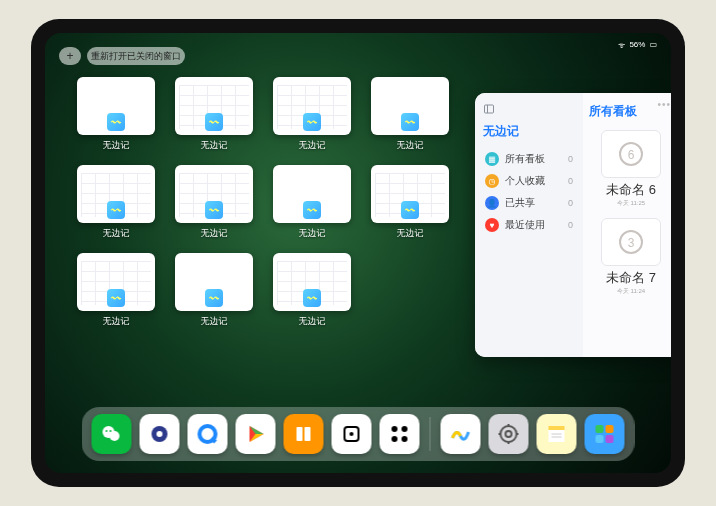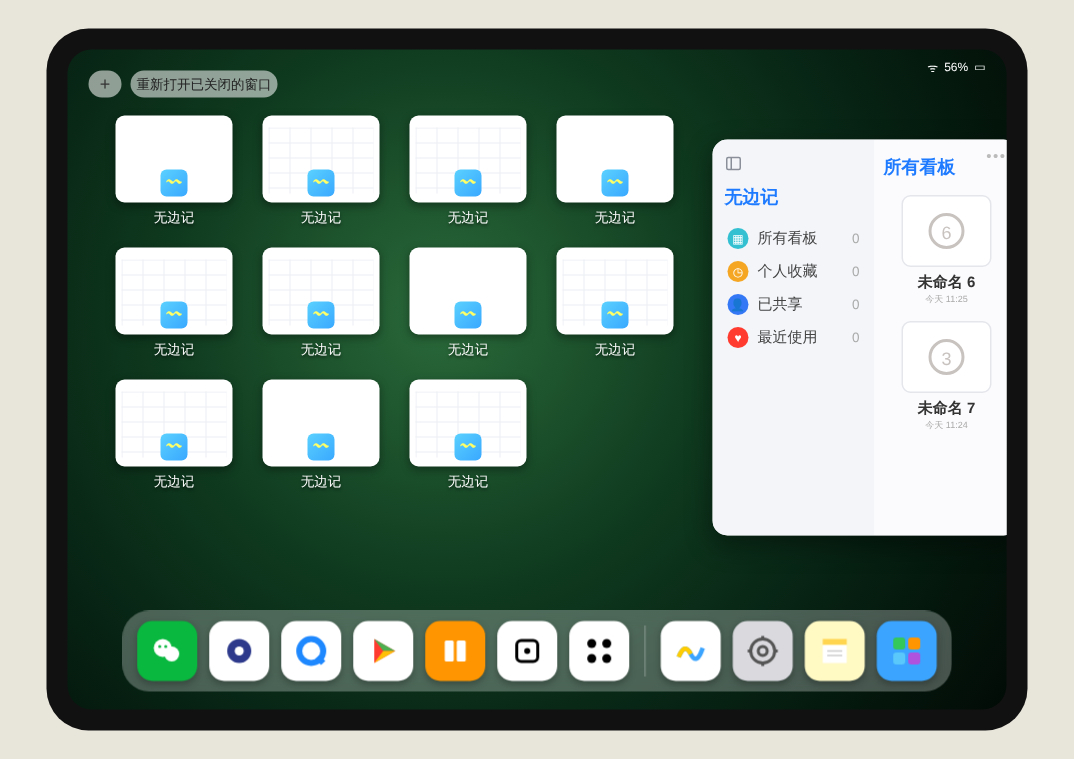--- a/index.html
+++ b/index.html
@@ -145,21 +145,21 @@
     width:72px; margin:0 auto 10px;
     display:flex; flex-direction:column; align-items:center;
   }
   .board-thumb {
     width:60px; height:48px; background:#fff;
     border:1px solid #e4e6ec; border-radius:6px;
     display:flex; align-items:center; justify-content:center;
     margin-bottom:3px;
   }
   .board-thumb svg { stroke:#c9c3c0; fill:none; stroke-width:2; }
-  .board-name { font-size:10px; color:#333; font-weight:700; }
+  .board-name { font-size:13px; color:#333; font-weight:400; }
   .board-sub { font-size:6px; color:#aaa; }
   
   .dock {
     position:absolute; left:50%; bottom:12px; transform:translateX(-50%);
     height:54px; padding:6px 10px;
     background: rgba(200,210,205,0.35);
     backdrop-filter: blur(6px);
     border-radius:18px;
     display:flex; align-items:center; gap:8px;
   }

